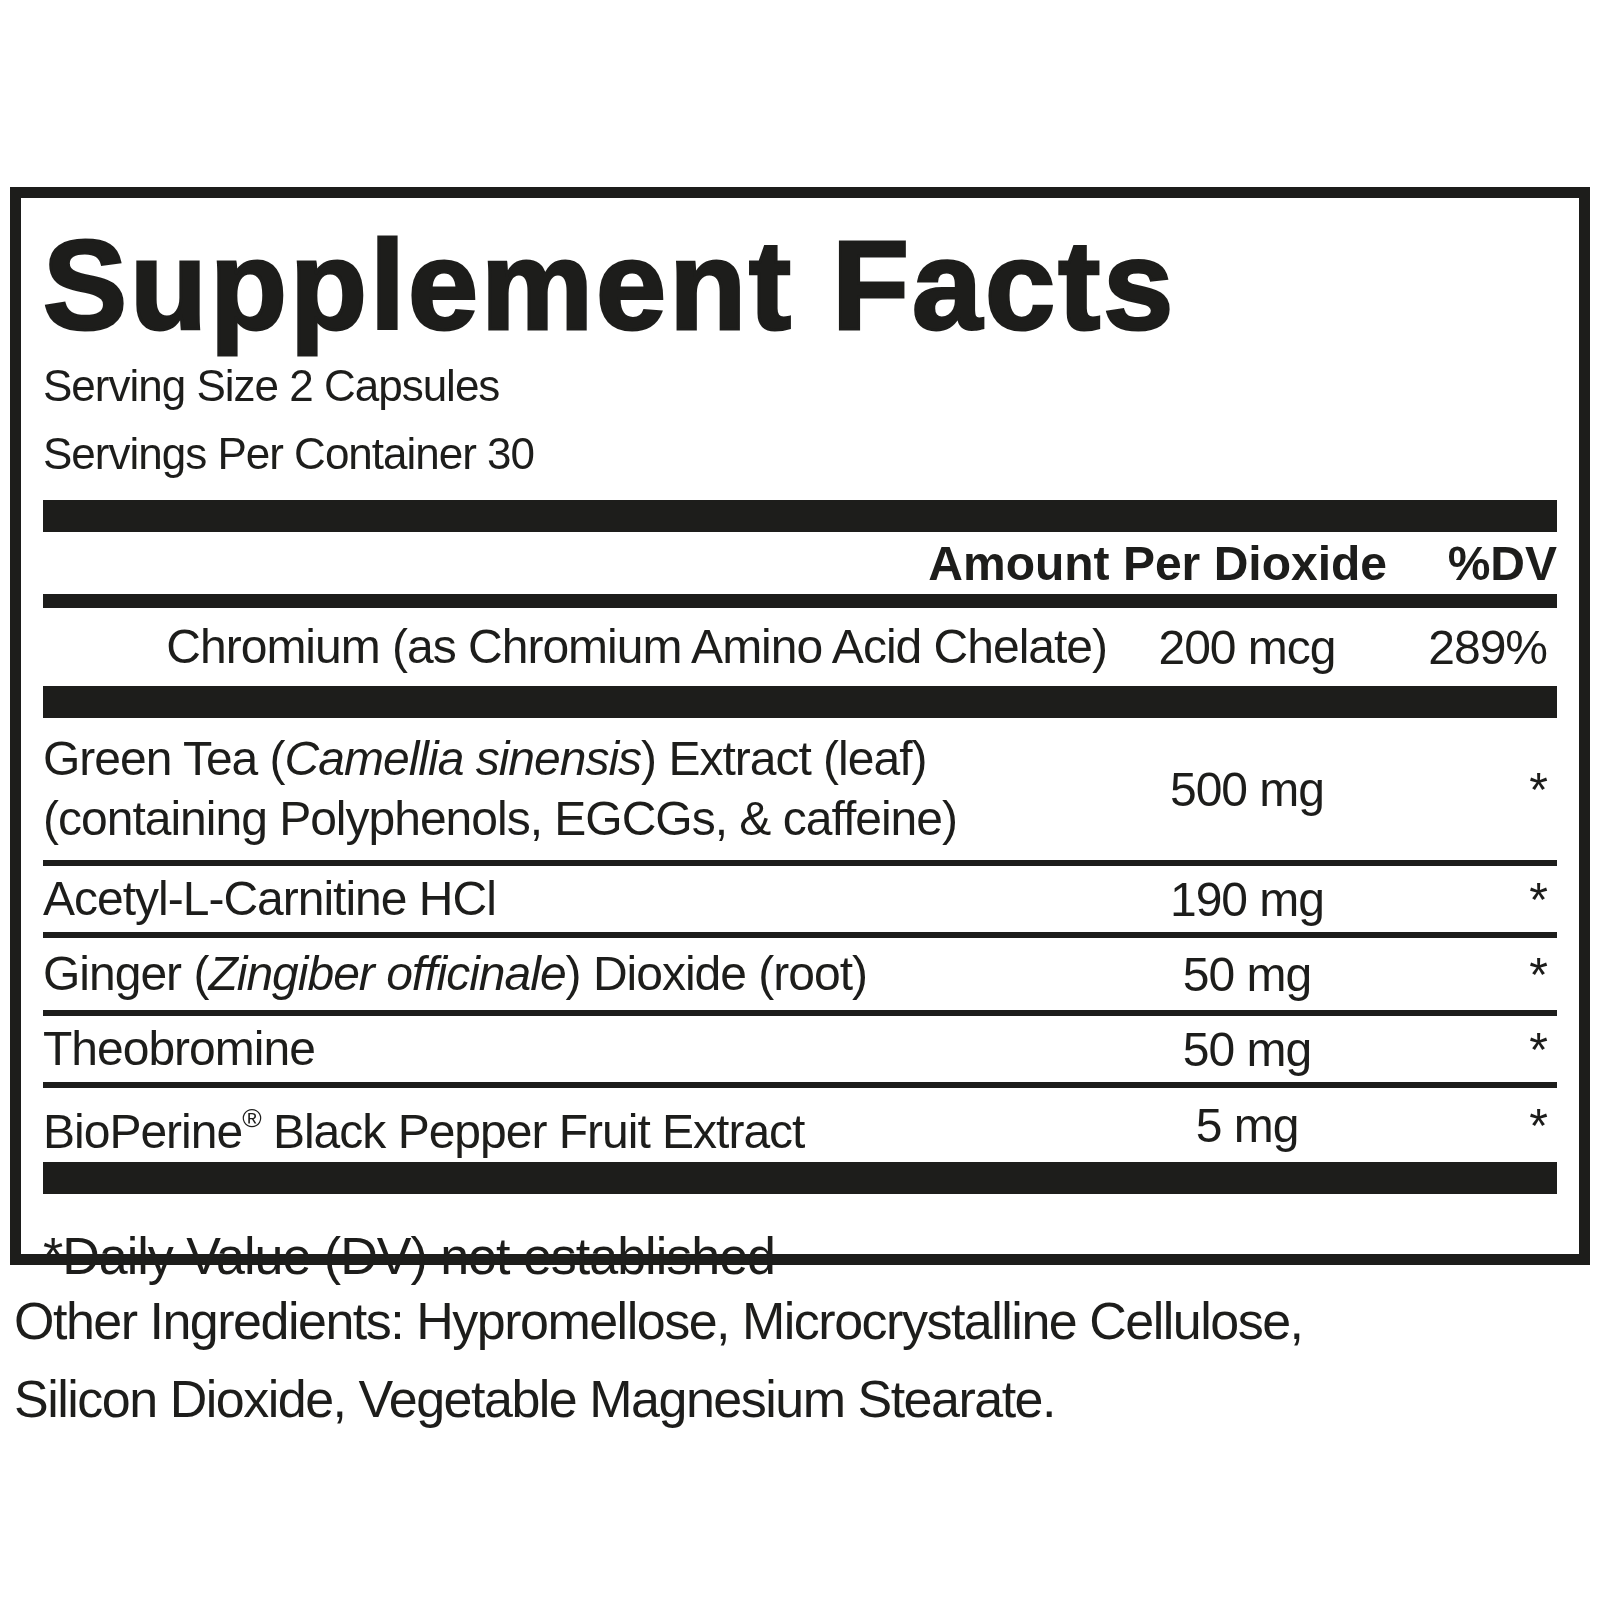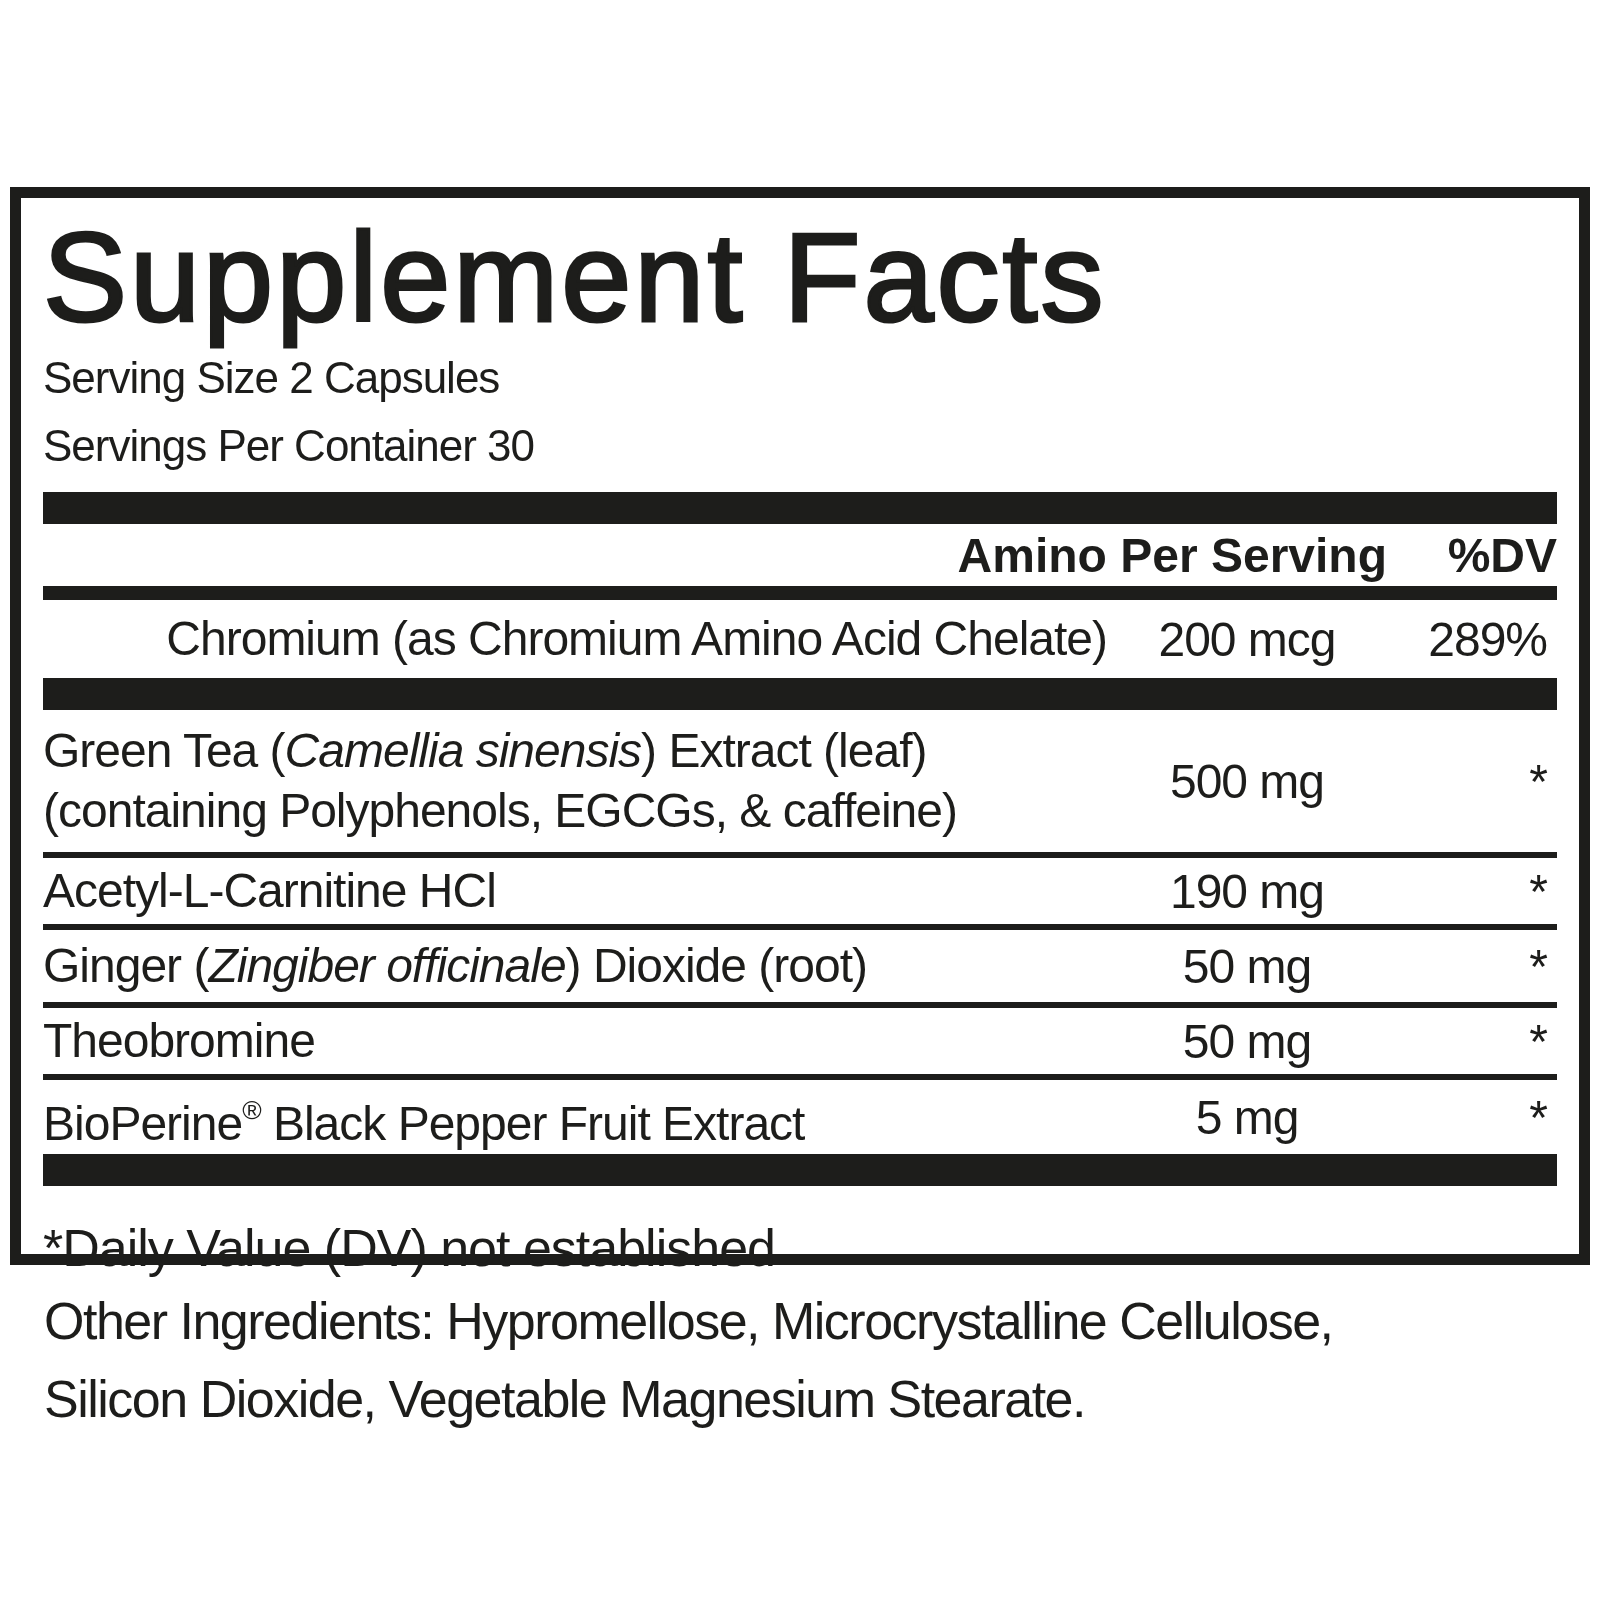--- a/index.html
+++ b/index.html
@@ -6,21 +6,21 @@
   html,body { width:1600px; height:1600px; background:#ffffff;
               font-family:"Liberation Sans", sans-serif; color:#1d1d1b; }
   .page { position:relative; width:1600px; height:1600px; overflow:hidden; }
 
   .facts-box {
     position:absolute; left:10px; top:187px; width:1580px; height:1078px;
     border:11px solid #1d1d1b; padding:0 22px; background:#ffffff;
   }
 
   .panel-title {
-    margin-top:14px; font-size:126px; font-weight:normal; letter-spacing:3px;
+    margin-top:22px; font-size:126px; font-weight:bold; letter-spacing:3px;
     line-height:132px; -webkit-text-stroke:3px #1d1d1b; white-space:nowrap;
   }
   .serving-line { font-size:44px; line-height:68px; letter-spacing:-1px; }
 
   .bar  { height:32px; background:#1d1d1b; }
   .bar.first { margin-top:12px; }
   .sep  { height:6px;  background:#1d1d1b; }
   .sep.md { height:14px; }
 
   .grid-row {
@@ -44,38 +44,38 @@
   .r-ginger     { min-height:72px; }
   .r-theobromine{ min-height:66px; }
   .r-bioperine  { min-height:70px; }
 
   .footnote { font-size:52px; letter-spacing:-1px; padding-top:32px; }
 
   .other-ingredients {
     position:absolute; left:14px; top:1282px; font-size:52px; line-height:78px;
     letter-spacing:-1.5px;
   }
-  .other-ingredients span { display:block;margin-left:30px; }
+  .other-ingredients span { display:block; }
 </style>
 </head>
 <body>
 
 <div class="page">
 
   <div class="facts-box">
 
     <div class="panel-title">Supplement Facts</div>
 
     <div class="serving-line">Serving Size 2 Capsules</div>
     <div class="serving-line">Servings Per Container 30</div>
 
     <div class="bar first"></div>
 
     <div class="grid-row header-row">
-      <div class="col-amount">Amino Per Serving</div>
+      <div class="col-amount">Amount Per Dioxide</div>
       <div class="col-dv">%DV</div>
     </div>
 
     <div class="sep md"></div>
 
     <div class="grid-row r-chromium">
       <div class="ing-name">Chromium (as Chromium Amino Acid Chelate)</div>
       <div class="ing-amt">200 mcg</div>
       <div class="ing-dv">289%</div>
     </div>

